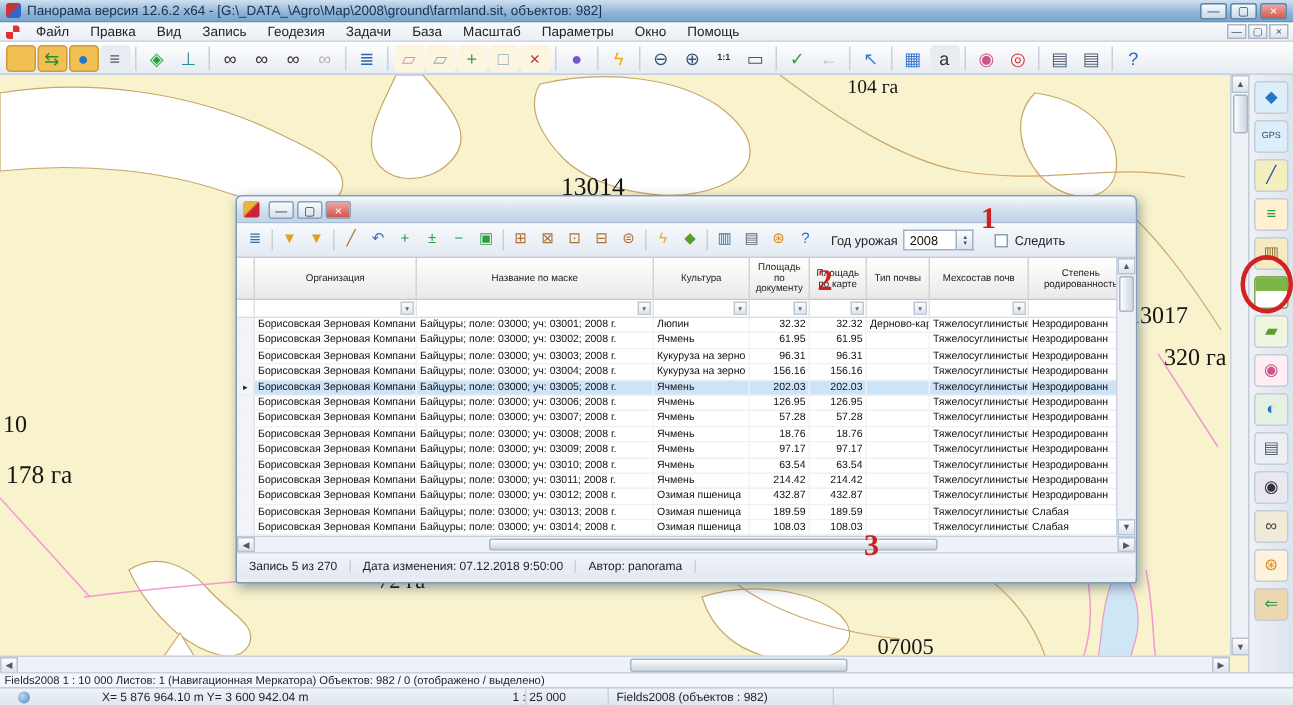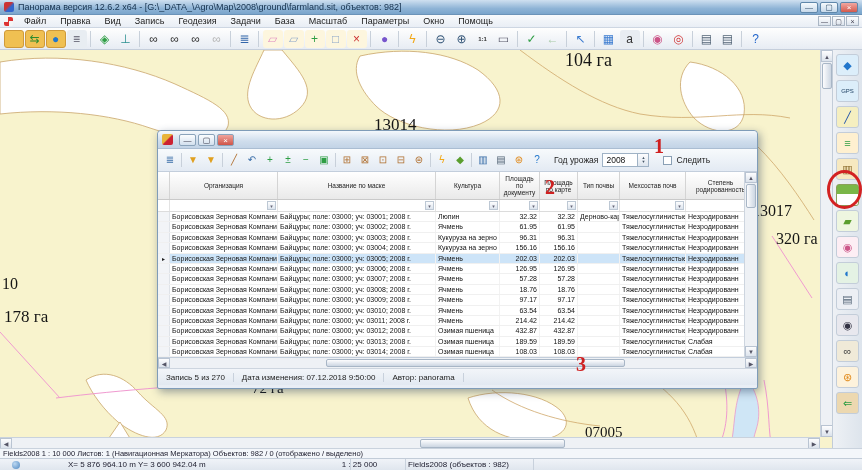--- a/index.html
+++ b/index.html
@@ -156,21 +156,21 @@
     padding-left:3px; white-space:nowrap; overflow:hidden; }
   .statusbar { position:absolute; left:0; top:458px; width:862px; height:12px;
     background:linear-gradient(#f0f3f8,#dfe6ee); border-top:1px solid #c2ccd8;
     font-size:8px; color:#223; }
   .sb-seg { position:absolute; top:0; height:12px; line-height:11px; border-right:1px solid #c8d1dc;
     white-space:nowrap; overflow:hidden; padding:0 5px; }
   .sb-icon { position:absolute; left:12px; top:2px; width:8px; height:8px; border-radius:50%;
     background:radial-gradient(circle at 35% 35%,#bcd8f2,#4d86c0); }
   .sb-coords { left:26px; width:288px;margin-left:37px; }
   .sb-scale { left:314px; width:92px; text-align:center; }
-  .sb-map { left:384px; width:150px; text-align:center; }
+  .sb-map { left:406px; width:150px; }
   .sb-atlas { left:556px; width:256px; text-align:center; }
 </style>
 </head>
 <body>
 
 <div class="screen">
 
   <div class="titlebar">
     <span class="app-icon"></span>
     <span class="title-text">Панорама версия 12.6.2 x64 - [G:\_DATA_\Agro\Map\2008\ground\farmland.sit, объектов: 982]</span>
@@ -272,21 +272,21 @@
         <path d="M772,186 L812,248"></path>
       </g>
       <g fill="none" stroke="#cfa76a" stroke-width="0.8">
         <path d="M520,0 C560,30 600,56 640,64 C700,74 740,58 790,68"></path>
         <path d="M757,96 C780,118 800,148 814,170"></path>
         <path d="M492,340 C520,360 560,372 600,376"></path>
         <path d="M640,322 C668,340 690,360 700,398"></path>
       </g>
     </svg>
     <div id="map-labels">
-        <div class="map-label" style="left: 565px; top: 0px; font-size: 18px;">104 га</div>
+        <div class="map-label" style="left: 565px; top: 0px; font-size: 13px;">104 га</div>
         <div class="map-label" style="left: 374px; top: 65px; font-size: 17px;">13014</div>
         <div class="map-label" style="left: 752px; top: 152px; font-size: 16px;">13017</div>
         <div class="map-label" style="left: 776px; top: 180px; font-size: 16px;">320 га</div>
         <div class="map-label" style="left: 2px; top: 225px; font-size: 16px;">10</div>
         <div class="map-label" style="left: 4px; top: 257px; font-size: 17px;">178 га</div>
         <div class="map-label" style="left: 252px; top: 330px; font-size: 15px;">72 га</div>
         <div class="map-label" style="left: 585px; top: 374px; font-size: 15px;">07005</div>
       </div>
   </div>
 

